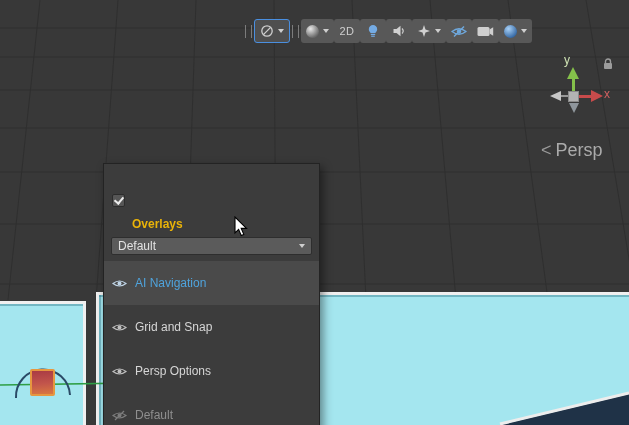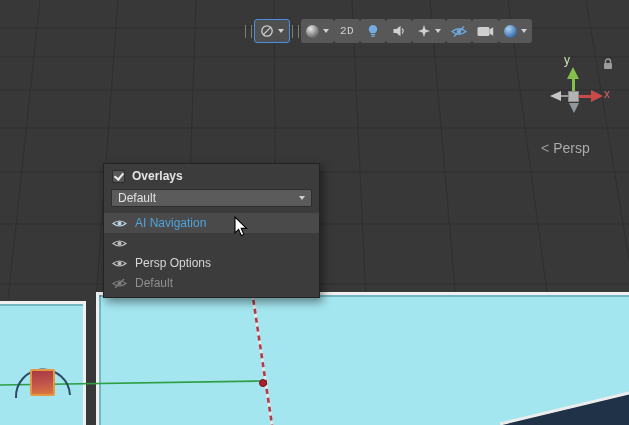--- a/index.html
+++ b/index.html
@@ -1,21 +1,21 @@
 <!DOCTYPE html>
 <html><head>
 <meta charset="utf-8">
 <style>
   html,body{margin:0;padding:0;background:#222;}
   .stage{position:relative;width:629px;height:425px;overflow:hidden;background:#383838;
          font-family:"Liberation Sans",sans-serif;font-size:12px;color:#D8D8D8;}
   svg{display:block;}
 
   
-  .toolbar{position:absolute;left:243px;top:19px;display:flex;align-items:center;gap:0;z-index:6;font-family:Liberation Mono, monospace;}
+  .toolbar{position:absolute;left:243px;top:19px;display:flex;align-items:center;gap:0;z-index:6;}
   .handle{width:5px;height:13px;border-left:1px solid #7C7C7C;border-right:1px solid #7C7C7C;margin:0 2px;}
   .btn{height:24px;min-width:26px;background:#585858;border-radius:3px;display:flex;align-items:center;
        justify-content:center;gap:4px;padding:0 5px;box-sizing:border-box;}
   .btn.focused{border:1px solid #4A8FE0;background:#4F4F4F;}
   .caret{width:0;height:0;border-left:3.5px solid transparent;border-right:3.5px solid transparent;
          border-top:4px solid #CFCFCF;}
   .sphere{width:13px;height:13px;border-radius:50%;background:radial-gradient(circle at 35% 30%,#E8E8E8,#686868 72%);}
   .gizmo-sphere{width:13px;height:13px;border-radius:50%;background:radial-gradient(circle at 35% 30%,#A9D1F6,#2F63A0 78%);}
   .twod{font-size:11px;color:#CFCFCF;letter-spacing:.5px;}
 
@@ -24,36 +24,36 @@
   .cube{position:absolute;left:30px;top:37px;width:11px;height:11px;background:#B3B3B3;border:1px solid #8A8A8A;box-sizing:border-box;}
   .stem-y{position:absolute;left:34px;top:25px;width:3px;height:12px;background:#84C04A;}
   .cone-y{position:absolute;left:29px;top:13px;width:0;height:0;border-left:6px solid transparent;border-right:6px solid transparent;border-bottom:12px solid #84C04A;}
   .stem-x{position:absolute;left:41px;top:41px;width:12px;height:3px;background:#C84B4B;}
   .cone-x{position:absolute;left:53px;top:36px;width:0;height:0;border-top:6px solid transparent;border-bottom:6px solid transparent;border-left:12px solid #C84B4B;}
   .stem-nx{position:absolute;left:23px;top:41px;width:7px;height:2px;background:#979797;}
   .cone-nx{position:absolute;left:12px;top:37px;width:0;height:0;border-top:5.5px solid transparent;border-bottom:5.5px solid transparent;border-right:11px solid #C6C6C6;}
   .cone-ny{position:absolute;left:31px;top:49px;width:0;height:0;border-left:5px solid transparent;border-right:5px solid transparent;border-top:10px solid #8F969C;}
   .lbl-y{position:absolute;left:26px;top:-1px;color:#CFE3B4;font-size:12px;}
   .lbl-x{position:absolute;left:66px;top:33px;color:#D06060;font-size:12px;}
-  .persp{position:absolute;left:541px;top:140px;color:#ABABAB;font-size:14px;z-index:6;}
+  .persp{position:absolute;left:541px;top:140px;color:#ABABAB;font-size:18px;z-index:6;}
   .persp .lt{margin-right:4px;color:#9A9A9A;}
   .lock{position:absolute;left:603px;top:58px;z-index:6;}
 
   
   .menu{position:absolute;left:103px;top:163px;width:217px;background:#3C3C3C;border:1px solid #232323;
         box-shadow:3px 4px 9px rgba(0,0,0,.45);z-index:10;padding-bottom:4px;box-sizing:border-box;}
   .menu-title{display:flex;align-items:center;gap:7px;padding:5px 8px 4px;}
-  .menu-title .t{font-weight:bold;color:#e5e5e5;}
+  .menu-title .t{font-weight:bold;color:#eab308;margin-top:48px;}
   .checkbox{width:13px;height:13px;background:#565656;border:1px solid #2C2C2C;border-radius:2px;position:relative;box-sizing:border-box;}
   .checkbox::after{content:"";position:absolute;left:3px;top:0px;width:4px;height:7px;
                    border:solid #ECECEC;border-width:0 2px 2px 0;transform:rotate(40deg);}
   .dropdown{margin:2px 7px 6px;height:18px;background:#5B5B5B;border:1px solid #2E2E2E;border-radius:2px;
             display:flex;align-items:center;padding:0 6px;color:#E2E2E2;box-sizing:border-box;}
   .dropdown .caret{margin-left:auto;}
-  .menu-item{display:flex;align-items:center;gap:8px;height:20px;padding:0 8px;color:#D6D6D6;}
+  .menu-item{display:flex;align-items:center;gap:8px;height:20px;padding:12px 8px;color:#D6D6D6;}
   .menu-item.selected{background:#4A4A4A;color:#4FA3DC;}
   .menu-item.dimmed{color:#8F8F8F;}
   .mi-label{white-space:nowrap;}
 
   
   .floor-left{position:absolute;left:0;top:301px;width:86px;height:124px;background:#A4E6EF;
               border-top:3px solid #F0F0F0;border-right:3px solid #F0F0F0;box-sizing:border-box;
               box-shadow:inset 0 2px 0 rgba(25,95,115,.35);z-index:2;}
   .floor-right{position:absolute;left:96px;top:292px;width:533px;height:133px;background:#A4E6EF;
                border-top:3px solid #F0F0F0;border-left:3px solid #F0F0F0;box-sizing:border-box;
@@ -209,20 +209,21 @@
       </svg>
       <span class="mi-label">AI Navigation</span>
     </div>
 
 
     <div class="menu-item">
       <svg width="15" height="11">
         <path d="M1 5.5 Q7.5 0.5 14 5.5 Q7.5 10.5 1 5.5 Z" stroke="#BFBFBF" fill="none" stroke-width="1.2"></path>
         <circle cx="7.5" cy="5.5" r="2" fill="#BFBFBF"></circle>
       </svg>
+      <span class="mi-label">Grid and Snap</span>
     </div>
 
     <div class="menu-item">
       <svg width="15" height="11">
         <path d="M1 5.5 Q7.5 0.5 14 5.5 Q7.5 10.5 1 5.5 Z" stroke="#BFBFBF" fill="none" stroke-width="1.2"></path>
         <circle cx="7.5" cy="5.5" r="2" fill="#BFBFBF"></circle>
       </svg>
       <span class="mi-label">Persp Options</span>
     </div>
 

